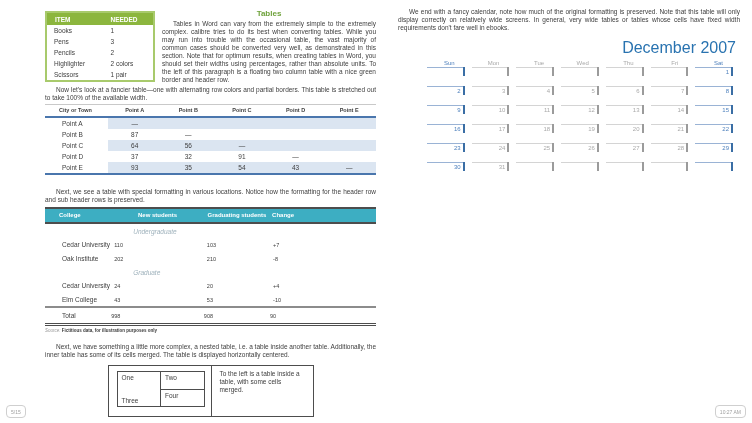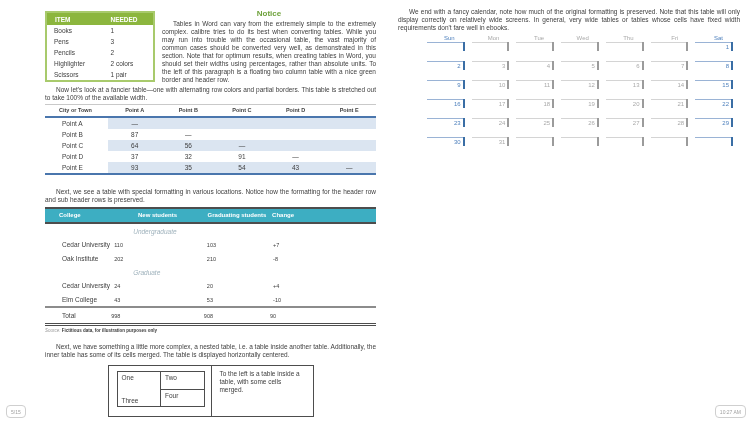--- a/index.html
+++ b/index.html
@@ -113,21 +113,21 @@
             <td class="item">Highlighter</td>
             <td class="needed">2 colors</td>
           </tr>
           <tr>
             <td class="item">Scissors</td>
             <td class="needed">1 pair</td>
           </tr>
         </tbody>
     </table>
 
-    <div class="tables-heading">Notice</div>
+    <div class="tables-heading">Tables</div>
     <p class="body-text indent">Tables in Word can vary from the extremely simple to the extremely complex. calibre tries to do its best when converting tables. While you may run into trouble with the occasional table, the vast majority of common cases should be converted very well, as demonstrated in this section. Note that for optimum results, when creating tables in Word, you should set their widths using percentages, rather than absolute units. To the left of this paragraph is a floating two column table with a nice green border and header row.</p>
     <p class="body-text indent clear">Now let's look at a fancier table—one with alternating row colors and partial borders. This table is stretched out to take 100% of the available width.</p>
 
     <table class="points">
       <colgroup>
           <col class="cl">
           <col class="cp">
           <col class="cp">
           <col class="cp">
           <col class="cp">
@@ -271,20 +271,21 @@
             </table>
           </td>
           <td class="outer-right">To the left is a table inside a table, with some cells merged.</td>
         </tr>
       </tbody>
     </table>
   </div>
 
   <div class="page page-right">
     <p class="body-text indent">We end with a fancy calendar, note how much of the original formatting is preserved. Note that this table will only display correctly on relatively wide screens. In general, very wide tables or tables whose cells have fixed width requirements don't fare well in ebooks.</p>
+    <div class="cal-title">December 2007</div>
     <table class="calendar">
       <thead>
           <tr>
             <th class="wkend">Sun</th>
             <th class="wkday">Mon</th>
             <th class="wkday">Tue</th>
             <th class="wkday">Wed</th>
             <th class="wkday">Thu</th>
             <th class="wkday">Fri</th>
             <th class="wkend">Sat</th>

